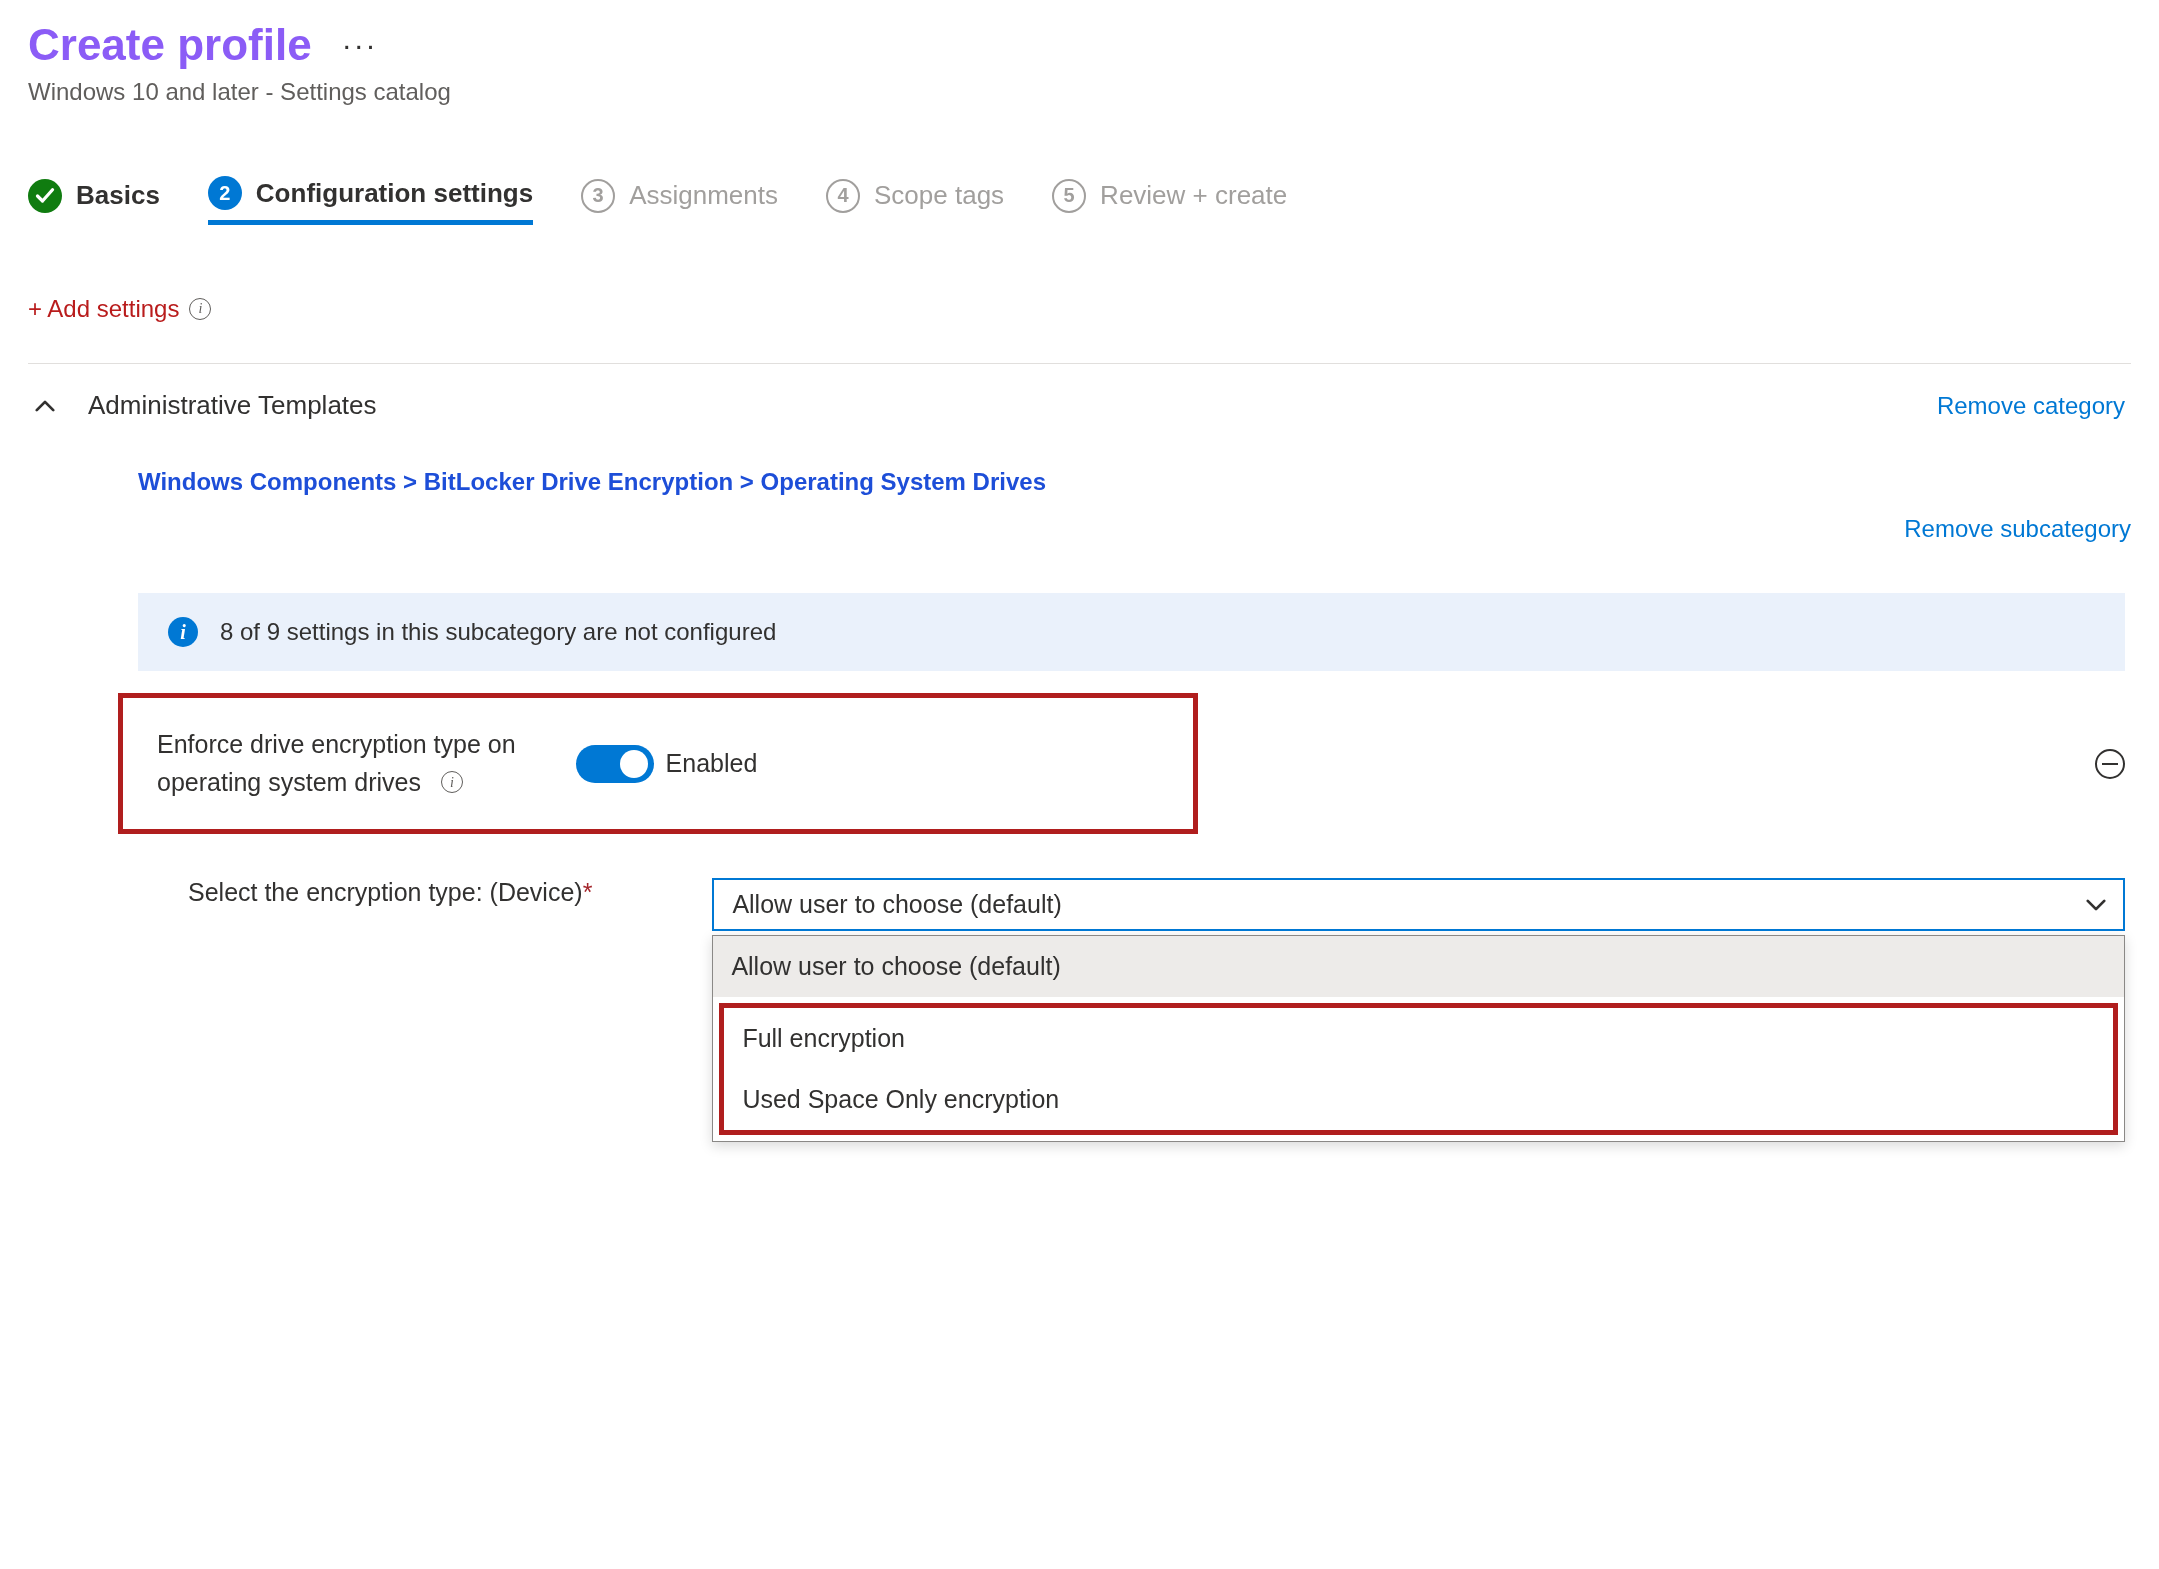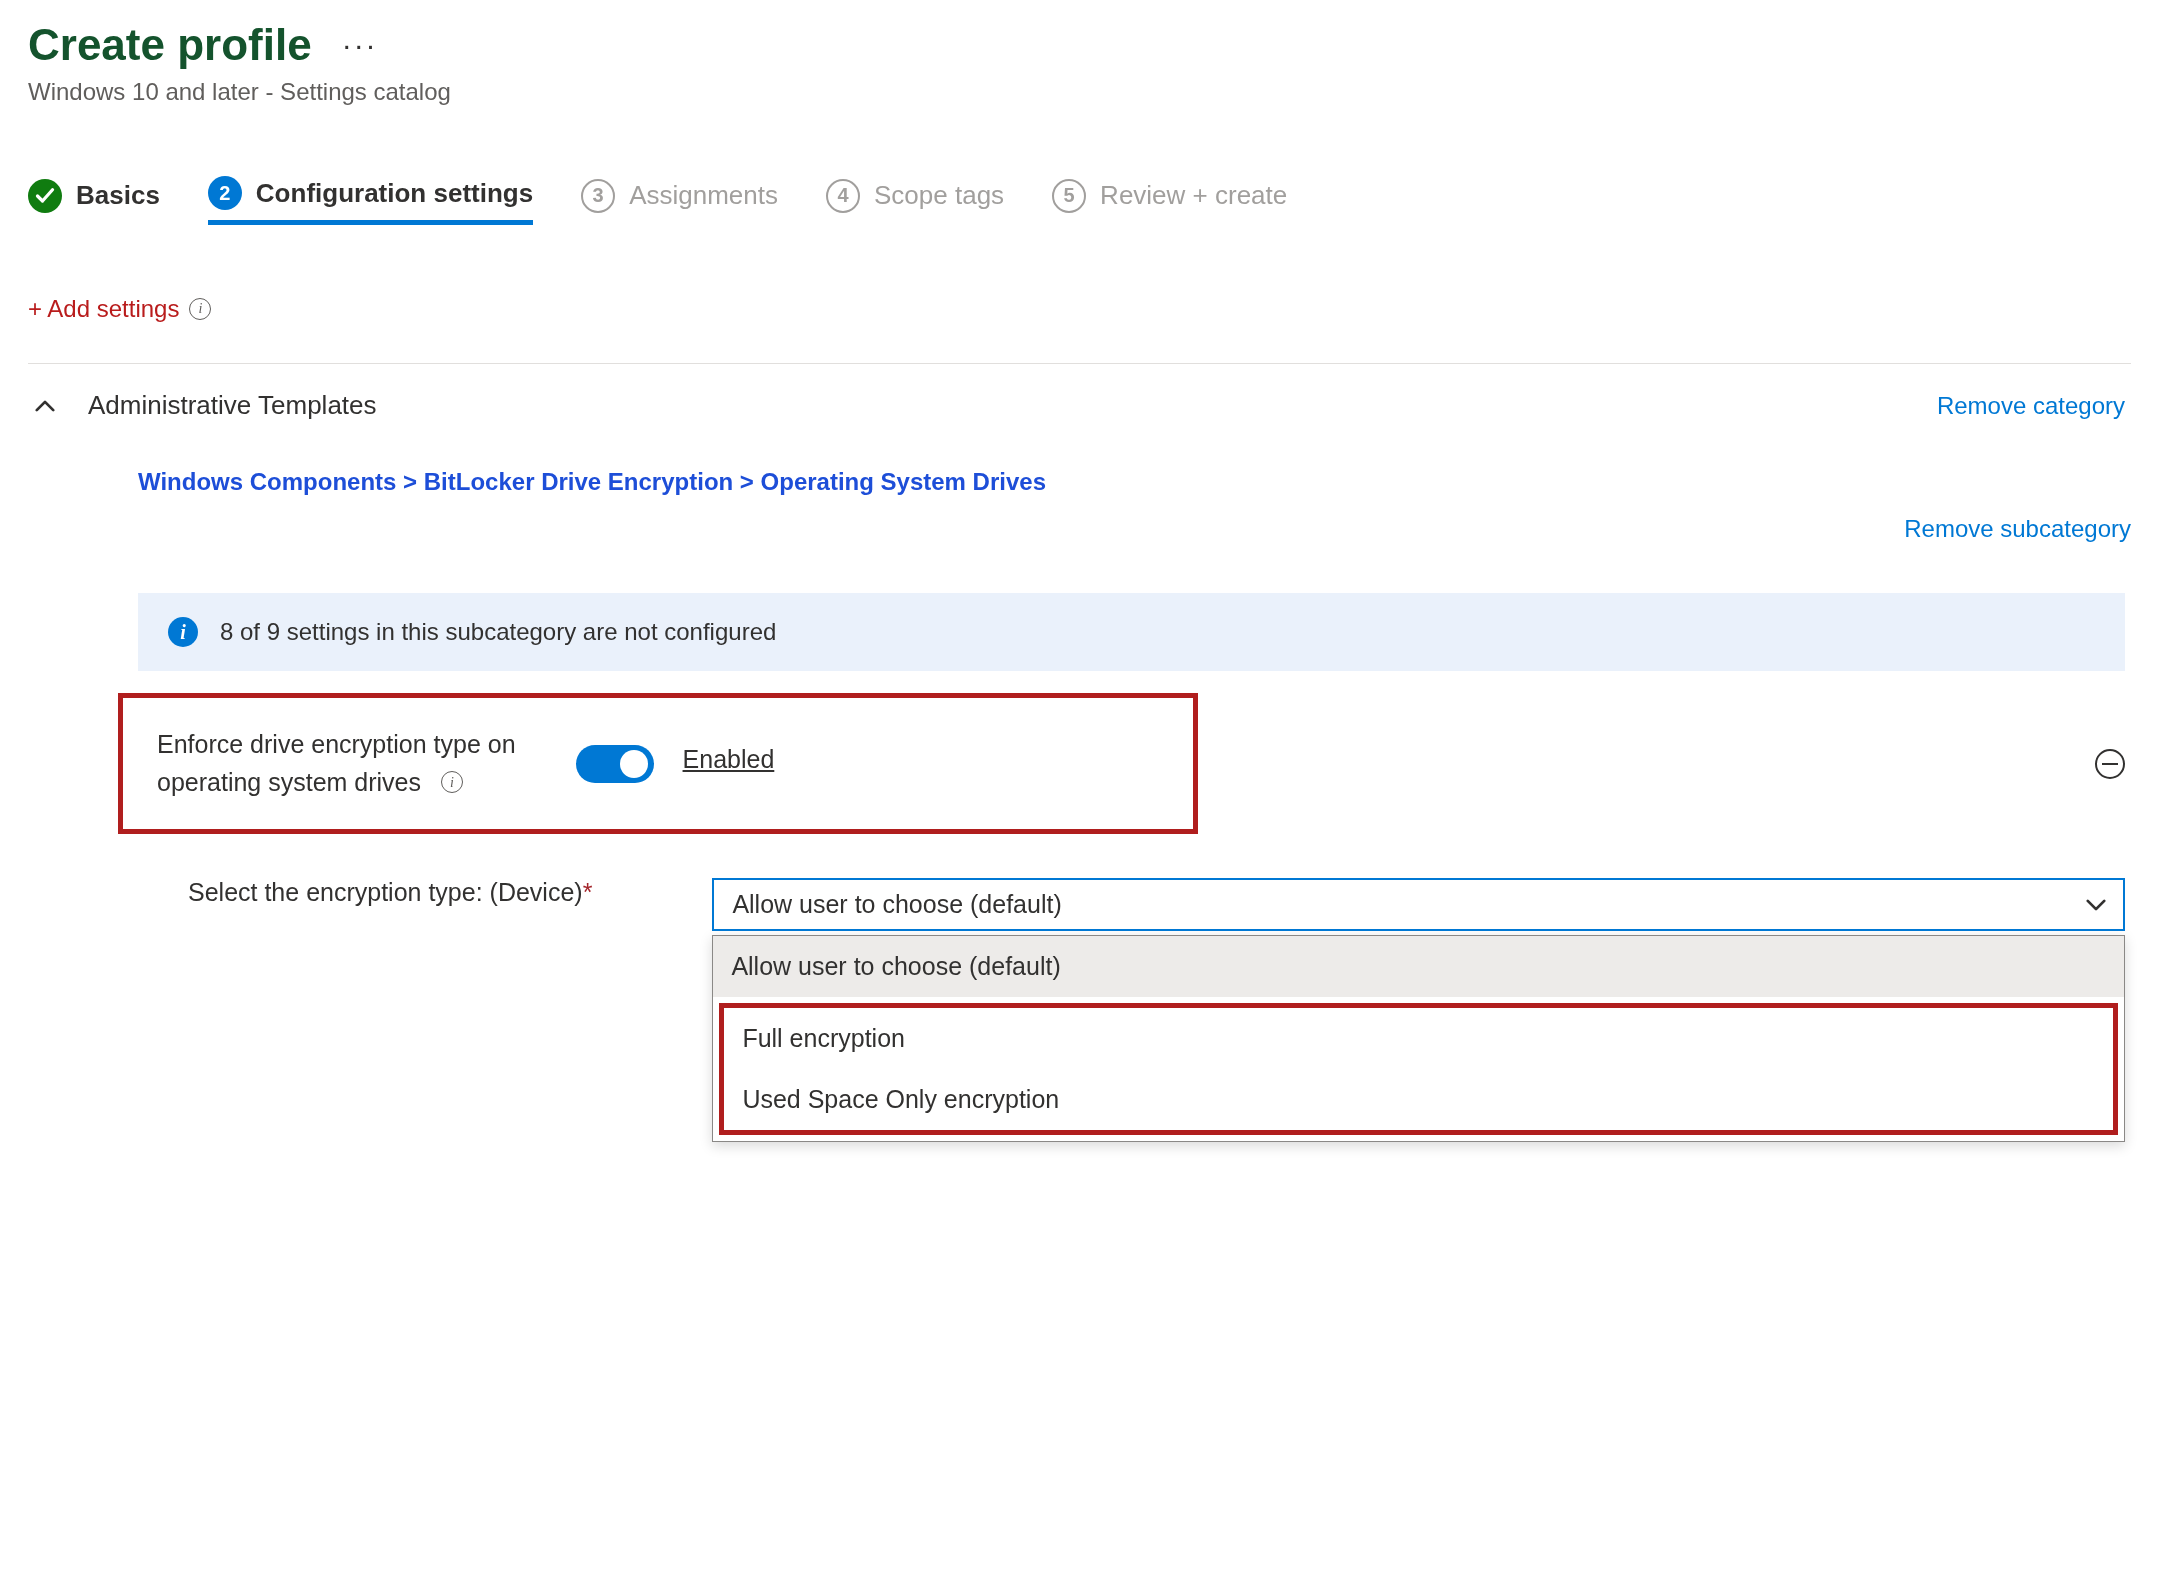--- a/index.html
+++ b/index.html
@@ -12,21 +12,21 @@
     font-size: 24px;
   }
   .header-row {
     display: flex;
     align-items: center;
     gap: 30px;
   }
   h1.page-title {
     font-size: 44px;
     font-weight: 600;
-    color: #14532d;
+    color: #8b5cf6;
   }
   .ellipsis {
     font-size: 30px;
     color: #323130;
     letter-spacing: 2px;
   }
   .subtitle {
     font-size: 24px;
     color: #605e5c;
     margin-top: 8px;
@@ -145,21 +145,21 @@
   .setting-label-wrap {
     display:flex;
     flex-direction: column;
     max-width: 560px;
     font-size: 25px;
     line-height:1.5;
     color:#323130;
   }
   .setting-label-line2 { display:flex; align-items:center; gap: 20px; }
 
-  .toggle-wrap { display:flex; align-items:flex-start; gap: 29px; text-decoration: underline; }
+  .toggle-wrap { display:flex; align-items:center; gap: 12px; }
   .toggle {
     width: 78px; height: 38px; border-radius: 20px; background:#0078d4; position:relative;
   }
   .toggle-knob {
     position:absolute; top:5px; right:6px; width:28px; height:28px; background:#fff; border-radius:50%;
   }
   .toggle-state { font-size:25px; color:#323130; }
 
   .remove-circle {
     width: 30px; height: 30px; border: 2px solid #323130; border-radius:50%;

